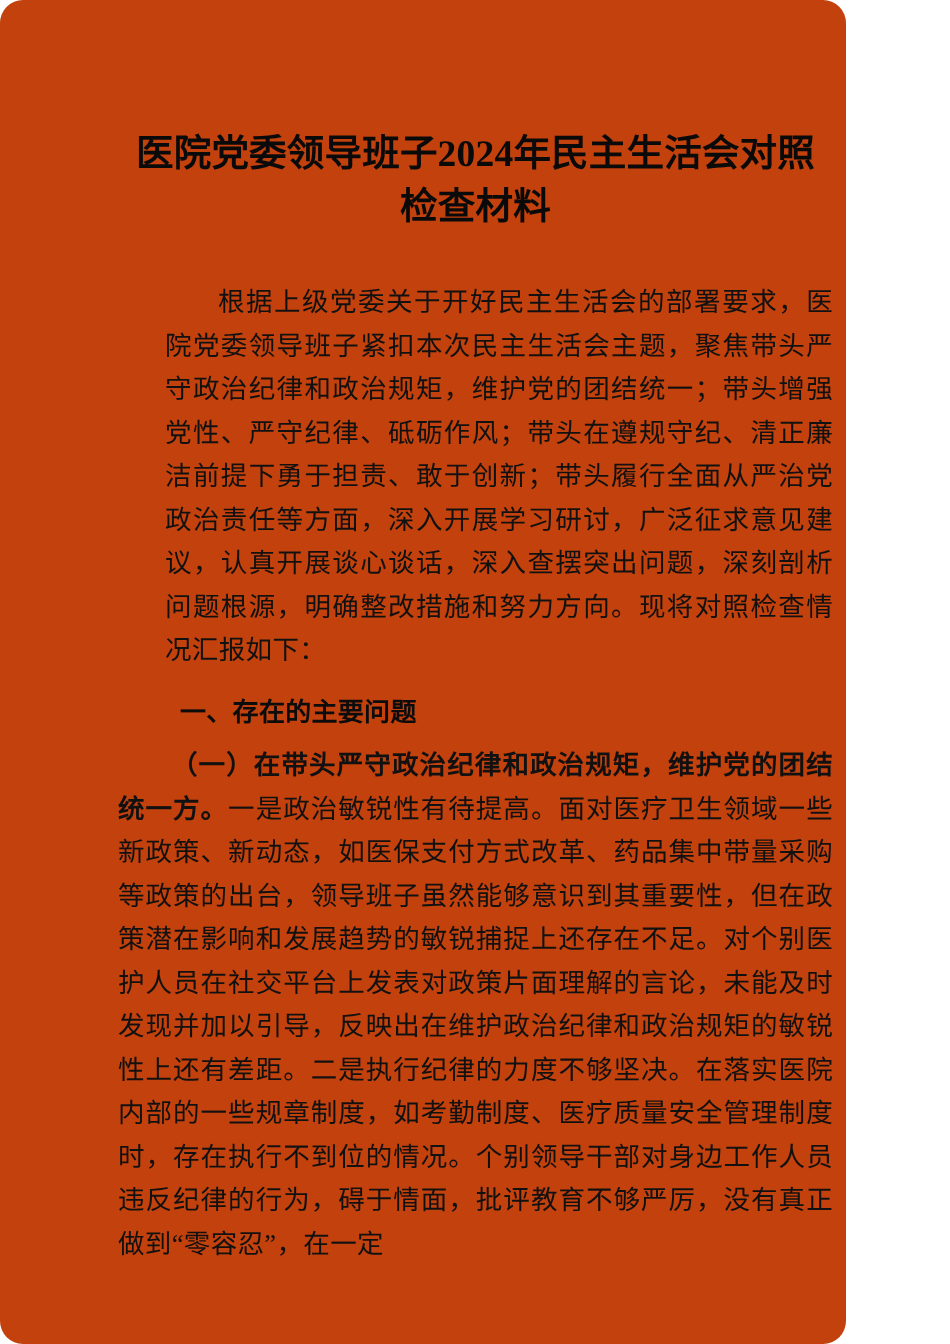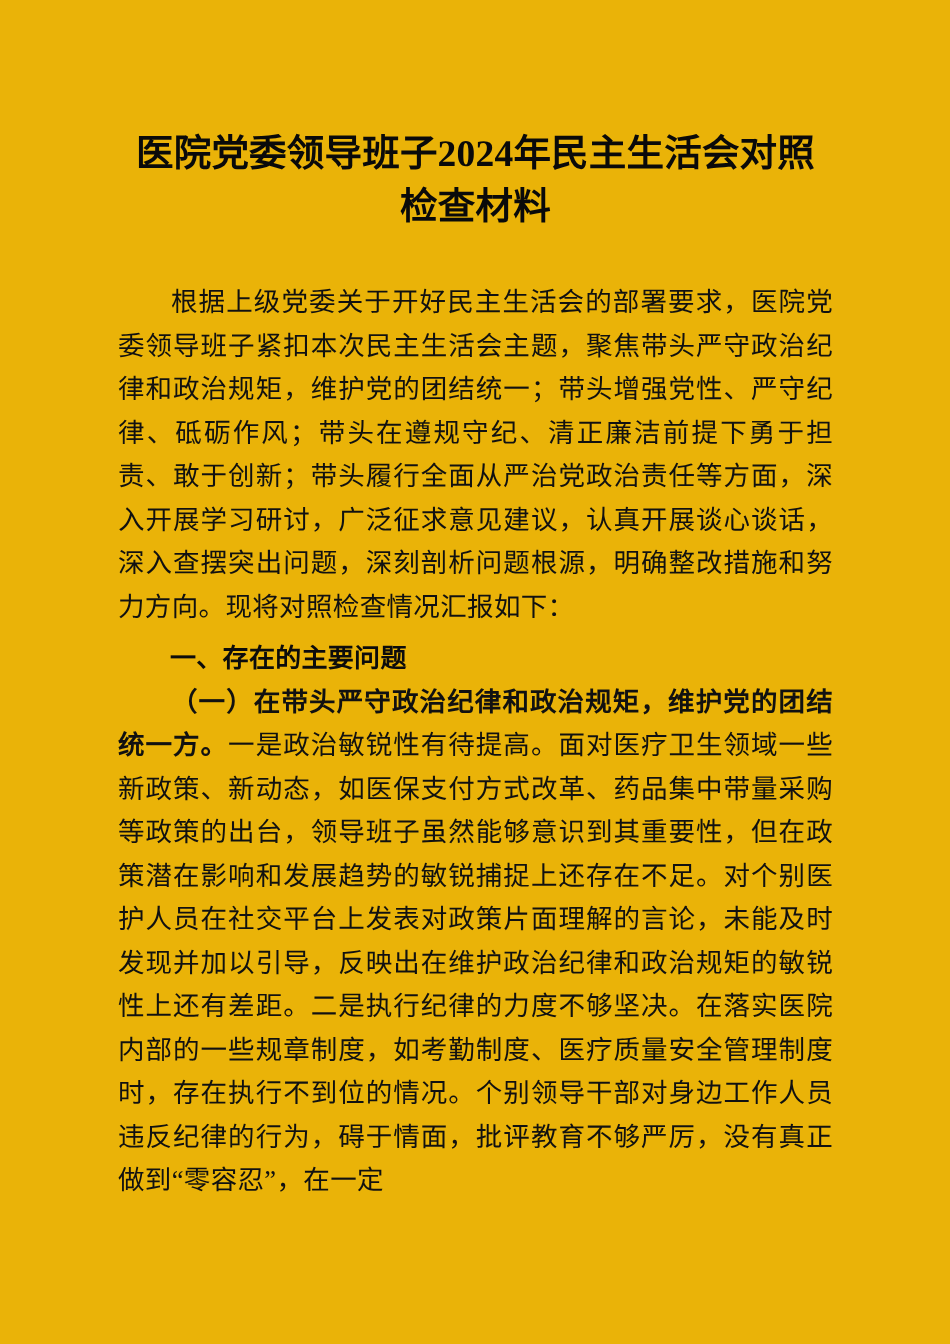--- a/index.html
+++ b/index.html
@@ -15,24 +15,25 @@
     overflow: hidden;
     font-family: "Liberation Serif", "DejaVu Serif", serif;
     color: #000000;
     -webkit-font-smoothing: antialiased;
   }
 
   .page {
     position: absolute;
     left: 0;
     top: 0;
-    width: 950px;
+    width: 846px;
     height: 1344px;
-    background: #eab308;
+    background: #c2410c;
     box-sizing: border-box;
+    border-radius: 23px;
   }
 
   
   .content {
     position: absolute;
     left: 118px;
     top: 0;
     width: 715px;
   }
 
@@ -45,21 +46,21 @@
     font-weight: bold;
     font-size: 37.5px;
     line-height: 53px;
     letter-spacing: 0.2px;
     color: #0a0a0a;
     text-rendering: geometricPrecision;
   }
 
   
   .section-heading {
-    margin: 0;
+    margin: 10px;
     padding-top: 0;
     font-family: "Liberation Sans", "DejaVu Sans", sans-serif;
     font-weight: bold;
     font-size: 26px;
     line-height: 43.5px;
     text-indent: 52px;
     color: #0c0c0c;
     letter-spacing: 0.3px;
   }
 
@@ -71,20 +72,21 @@
     line-height: 43.5px;
     text-indent: 53px;
     text-align: justify;
     text-justify: inter-ideograph;
     letter-spacing: 0.35px;
     color: #111111;
   }
 
   .body-para.first {
     padding-top: 47px;
+    margin-left: 47px;
   }
 
   .body-para.tight {
     padding-top: 0;
     font-family: Liberation Serif, serif;
   }
 
   
   .lead {
     font-weight: 600;

